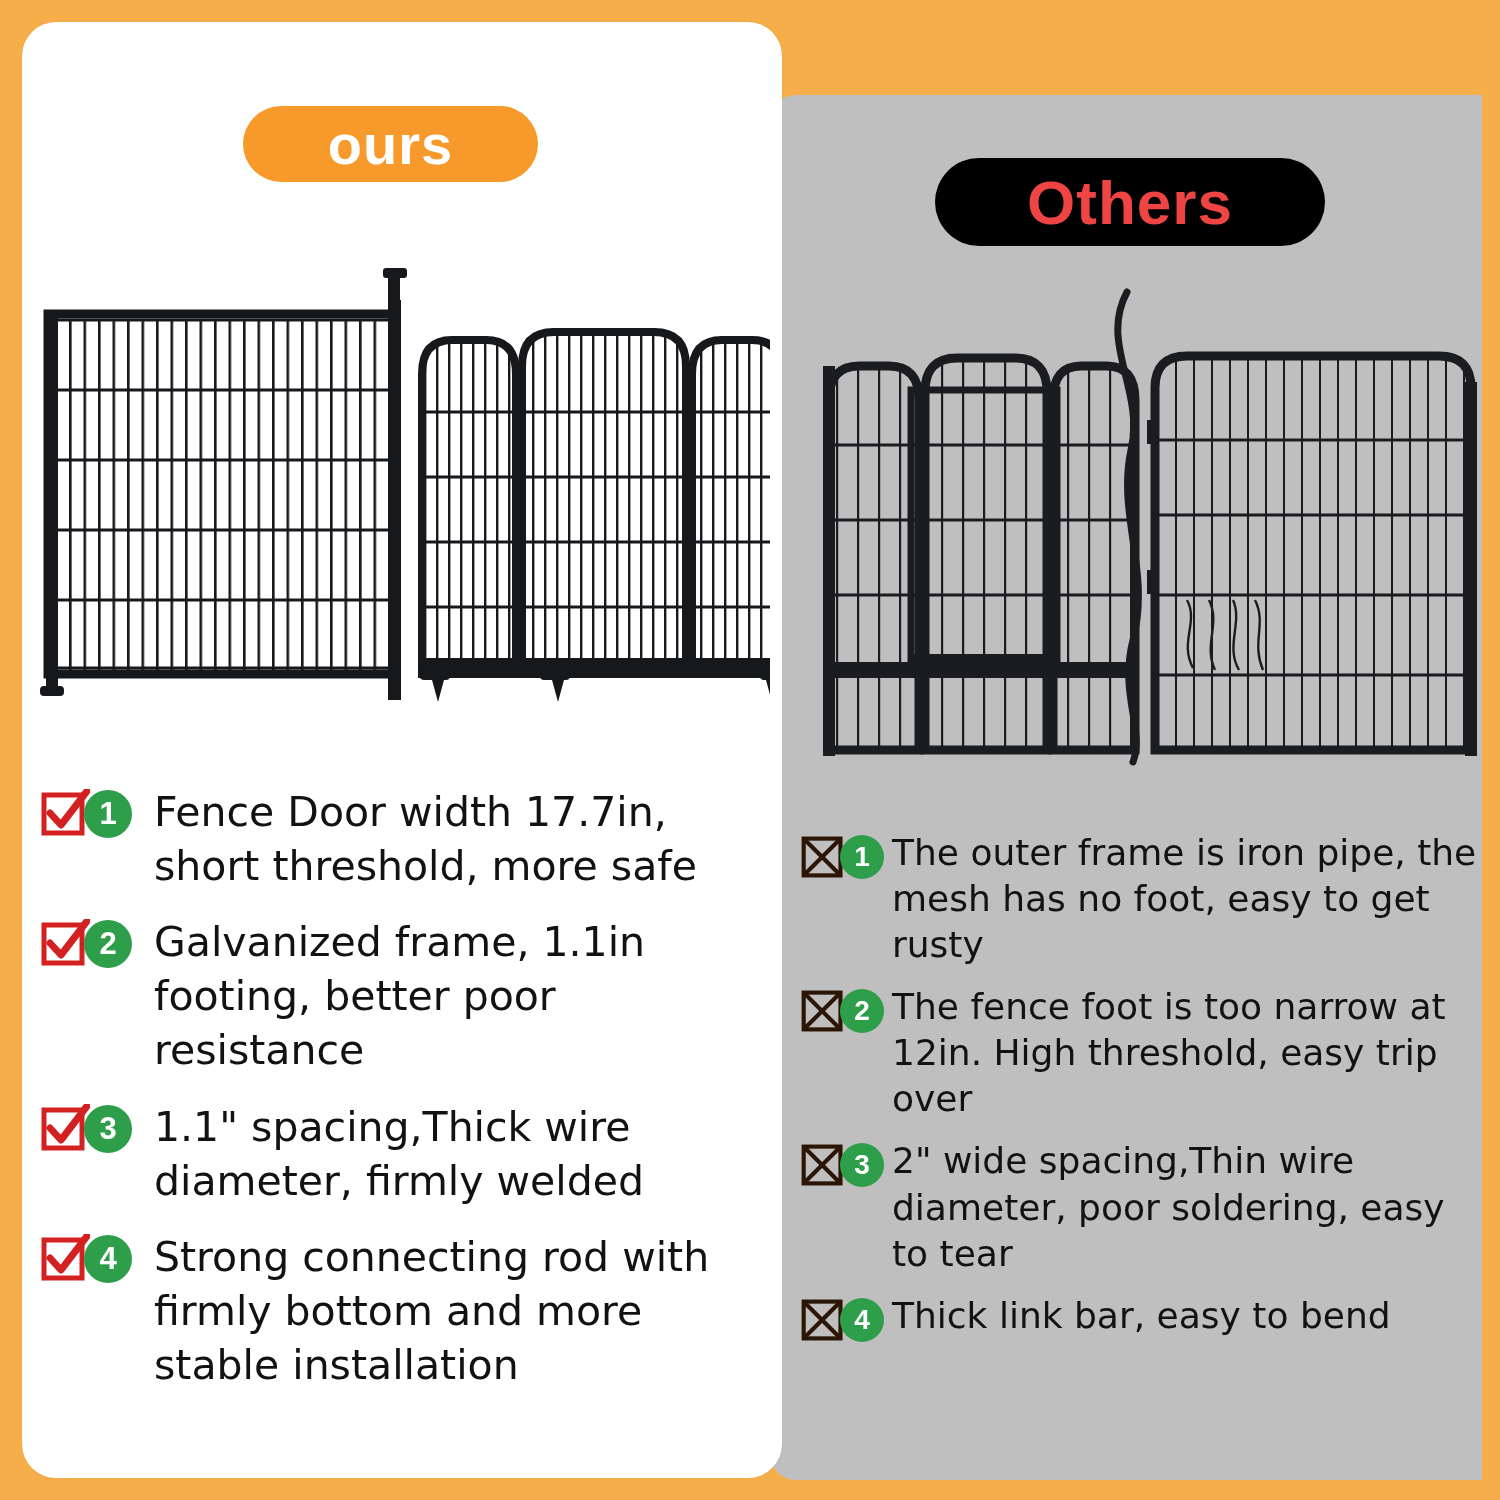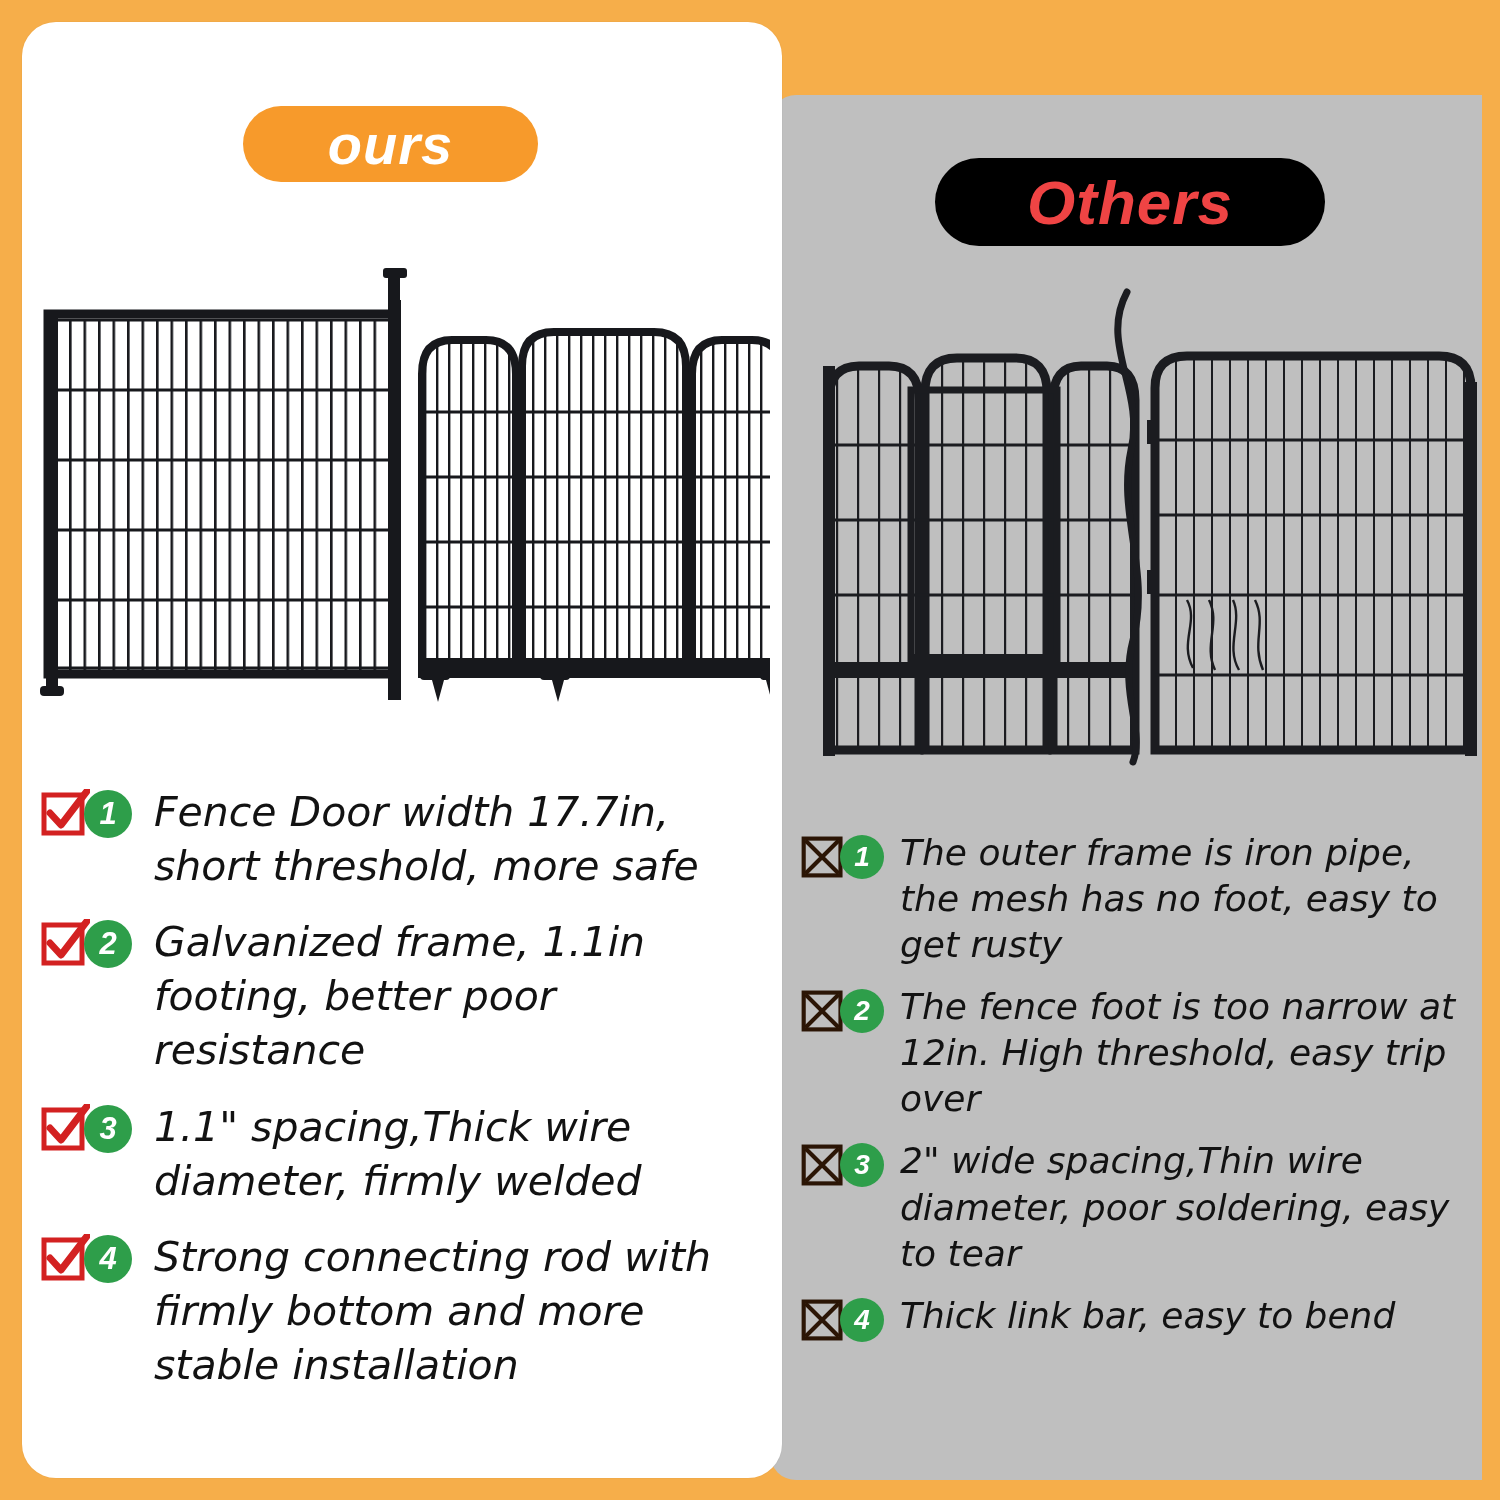--- a/index.html
+++ b/index.html
@@ -12,21 +12,20 @@
     background: #F6AE4A;
     font-family: "Liberation Sans", sans-serif;
     overflow: hidden;
   }
   .page {
     position: relative;
     width: 1500px;
     height: 1500px;
     box-sizing: border-box;
     padding: 24px;
-    font-style: italic;
   }
 
   
   .others-panel {
     position: absolute;
     left: 770px;
     top: 95px;
     width: 712px;
     height: 1385px;
     background: #BFBFBF;
@@ -140,21 +139,21 @@
   .txt {
     margin-left: 22px;
     color: #121212;
     font-size: 41px;
     line-height: 1.32;
     font-family: "DejaVu Sans", sans-serif;
   }
   .list-others .txt {
     font-size: 36px;
     line-height: 1.28;
-    margin-left: 16px;
+    margin-left: 8px;
   }
 </style>
 </head>
 <body>
 
 <div class="page">
 
   <div class="others-panel"></div>
 
   <div class="ours-panel"></div>

